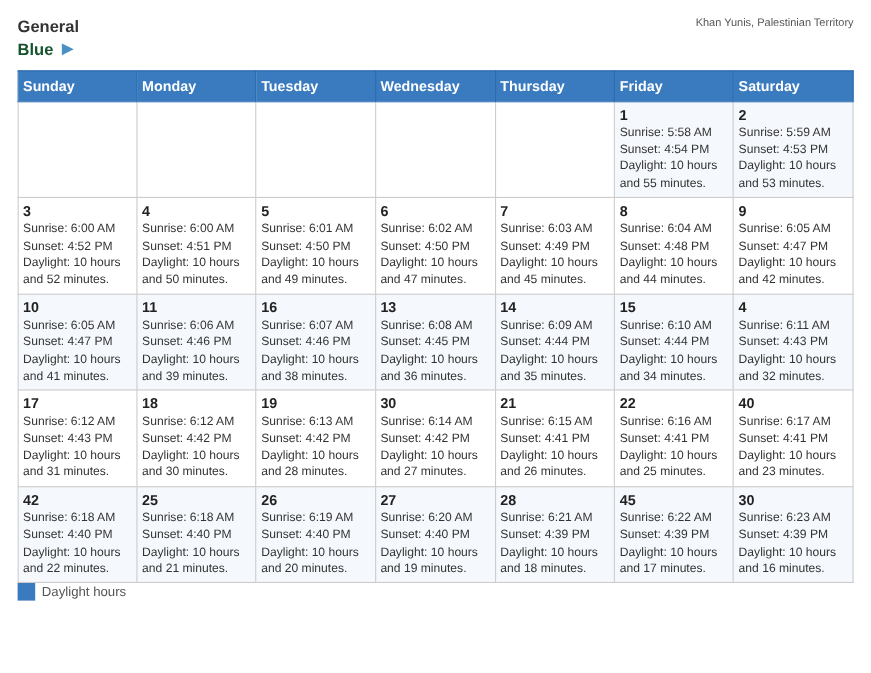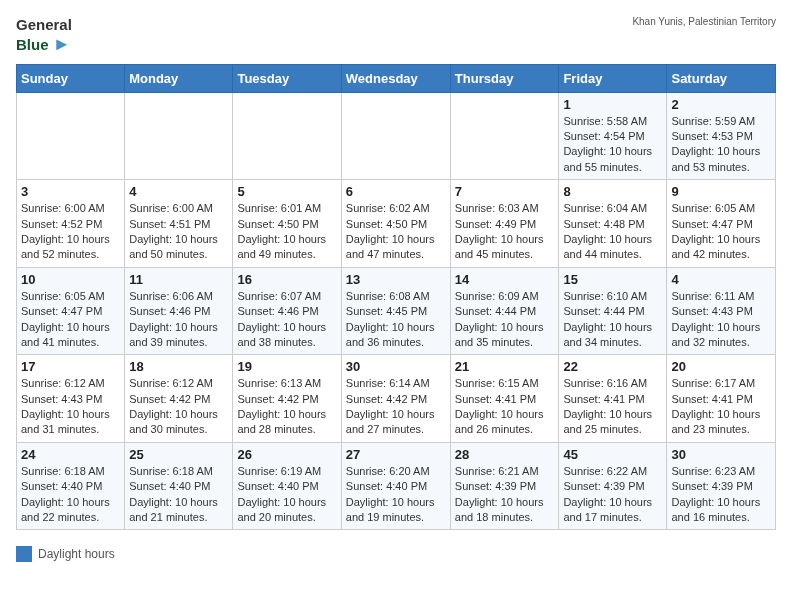--- a/index.html
+++ b/index.html
@@ -73,21 +73,21 @@
       color: #333;
       line-height: 1.4;
     }
     .empty-cell {
       background: #fff !important;
     }
     .legend {
       display: flex;
       align-items: center;
       gap: 6px;
-      margin-top: 16px;
+      margin-top: 0;
       font-size: 12px;
       color: #555;
     }
     .legend-box {
       width: 16px;
       height: 16px;
       background: #3a7abf;
       display: inline-block;
     }
   </style>
@@ -211,27 +211,27 @@
         </td>
         <td>
           <span class="day-number">21</span>
           <div class="day-info">Sunrise: 6:15 AM<br>Sunset: 4:41 PM<br>Daylight: 10 hours and 26 minutes.</div>
         </td>
         <td>
           <span class="day-number">22</span>
           <div class="day-info">Sunrise: 6:16 AM<br>Sunset: 4:41 PM<br>Daylight: 10 hours and 25 minutes.</div>
         </td>
         <td>
-          <span class="day-number">20</span>
+          <span class="day-number">40</span>
           <div class="day-info">Sunrise: 6:17 AM<br>Sunset: 4:41 PM<br>Daylight: 10 hours and 23 minutes.</div>
         </td>
       </tr>
       <tr>
         <td>
-          <span class="day-number">24</span>
+          <span class="day-number">42</span>
           <div class="day-info">Sunrise: 6:18 AM<br>Sunset: 4:40 PM<br>Daylight: 10 hours and 22 minutes.</div>
         </td>
         <td>
           <span class="day-number">25</span>
           <div class="day-info">Sunrise: 6:18 AM<br>Sunset: 4:40 PM<br>Daylight: 10 hours and 21 minutes.</div>
         </td>
         <td>
           <span class="day-number">26</span>
           <div class="day-info">Sunrise: 6:19 AM<br>Sunset: 4:40 PM<br>Daylight: 10 hours and 20 minutes.</div>
         </td>

